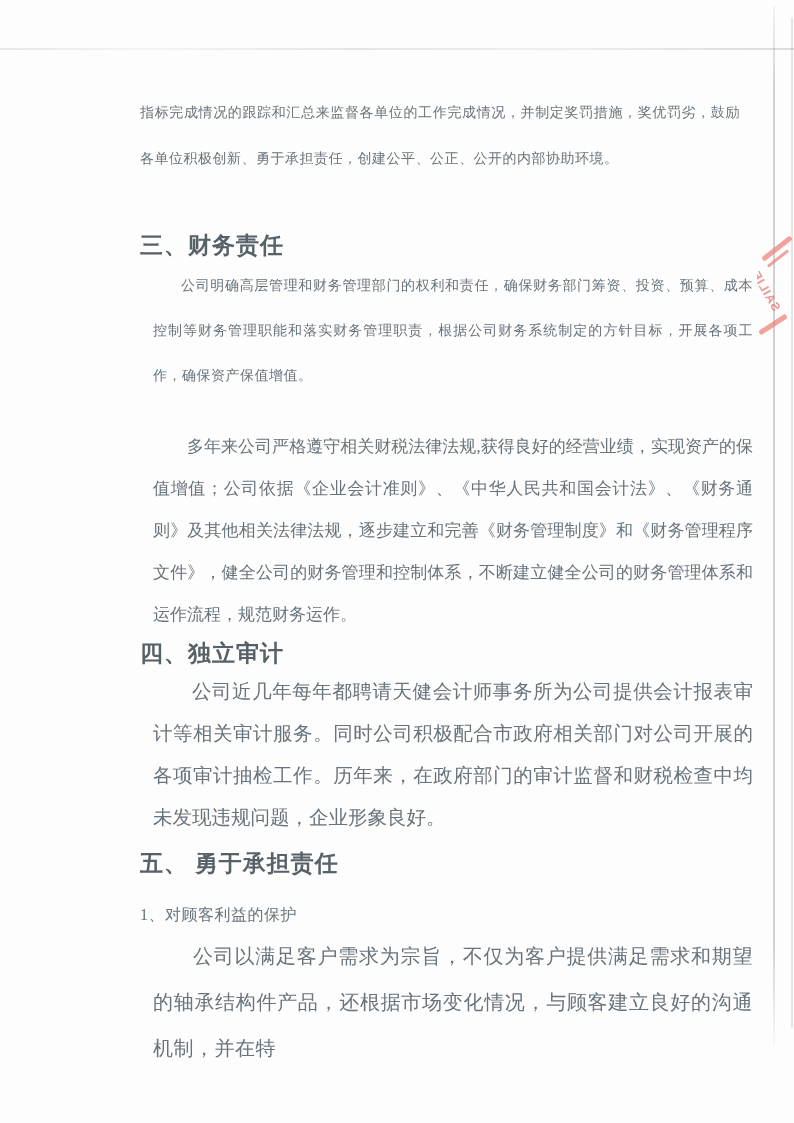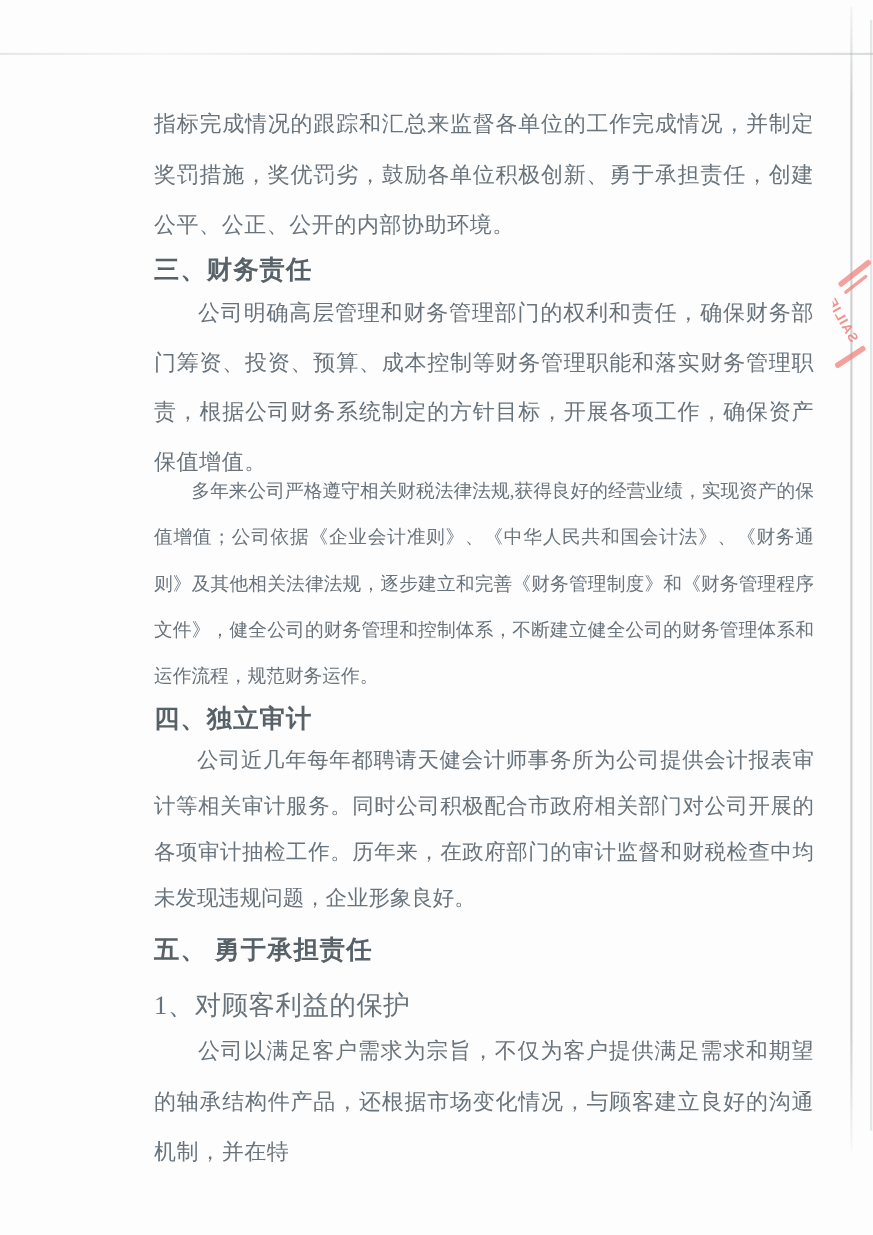--- a/index.html
+++ b/index.html
@@ -72,41 +72,41 @@
   }
 
   
   .tx {
     position: absolute;
     left: 140px;
     width: 600px;
     color: #68737c;
     text-align: justify;
   }
-  .body  { font-size: 20px; line-height: 46px; letter-spacing: 0.5px; }
-  .ind   { text-indent: 2em; }
+  .body  { font-size: 14px; line-height: 46px; letter-spacing: 0.5px; }
+  .ind   { text-indent: 2em; margin-left: 13px; }
   .p1    { top: 90px;  }
   .p2    { top: 263px; line-height: 45px; }
   .p3    { top: 426px; font-size: 17px; line-height: 42px; letter-spacing: 0; }
   .p4    { top: 671px; font-size: 19.5px; line-height: 42px; letter-spacing: 0; }
   .p5    { top: 933px; font-size: 20px;  line-height: 46px; }
 
   .heading {
     font-size: 23px;
     font-weight: bold;
     color: #576168;
     letter-spacing: 1px;
     line-height: 32px;
   }
   .h1 { top: 230px; }
   .h2 { top: 638px; }
   .h3 { top: 848px; }
 
   .subheading {
-    font-size: 24px;
+    font-size: 16px;
     color: #68737c;
     line-height: 30px;
     letter-spacing: 0.5px;
   }
   .sub1 { top: 900px; }
 </style>
 </head>
 <body>
 
 <div class="page">

